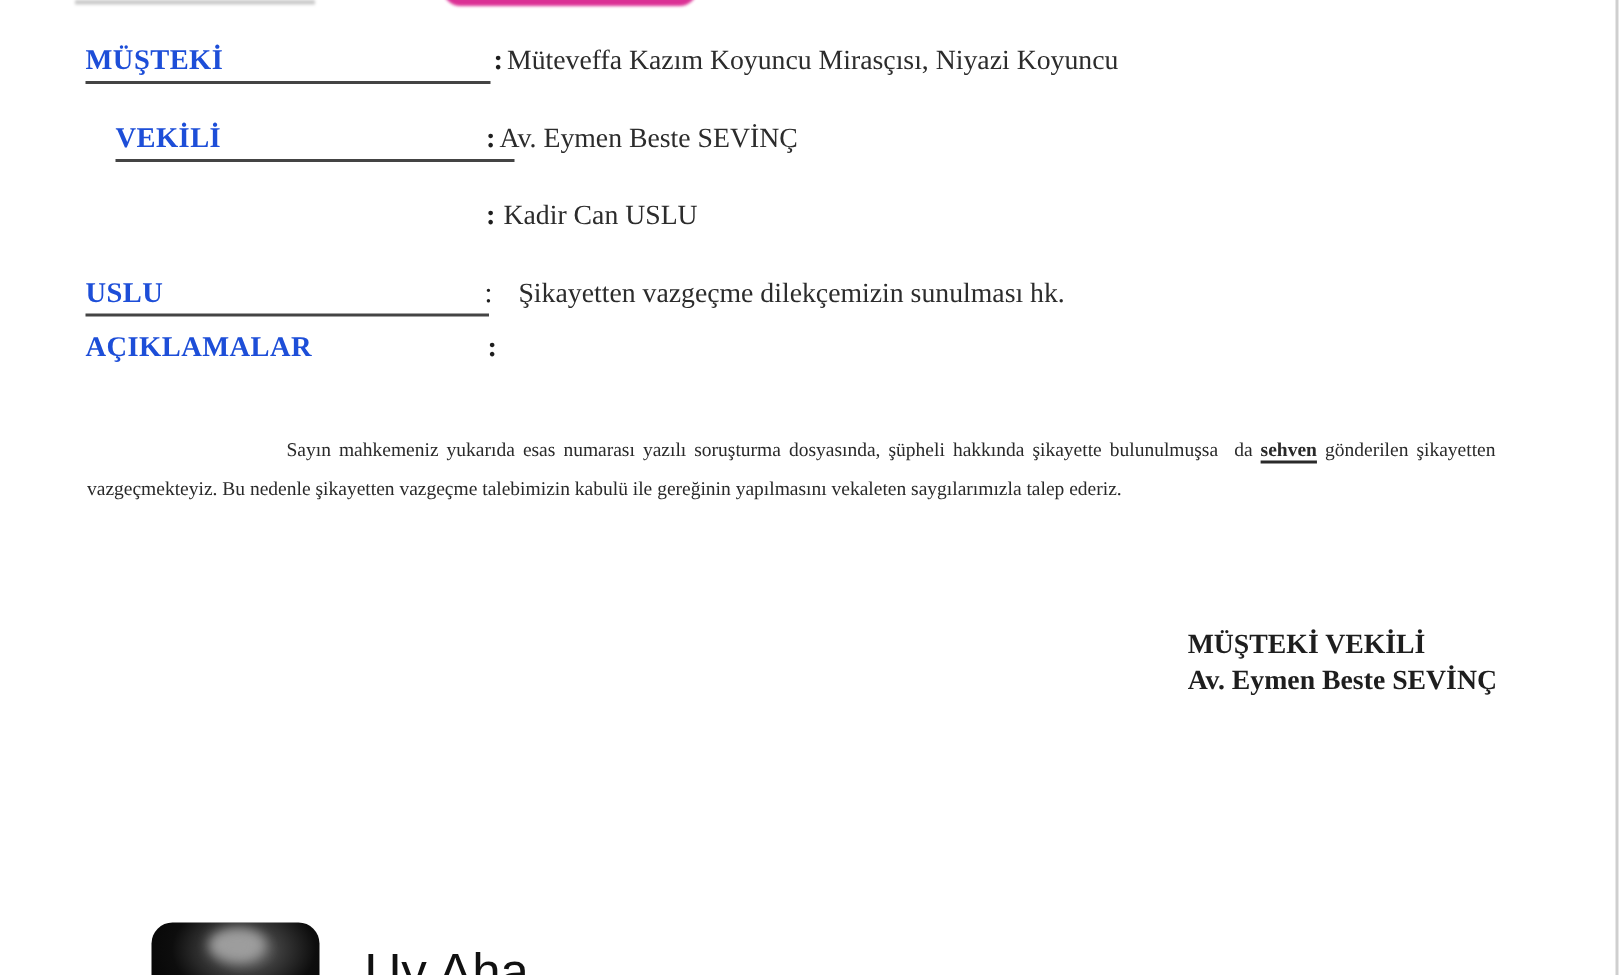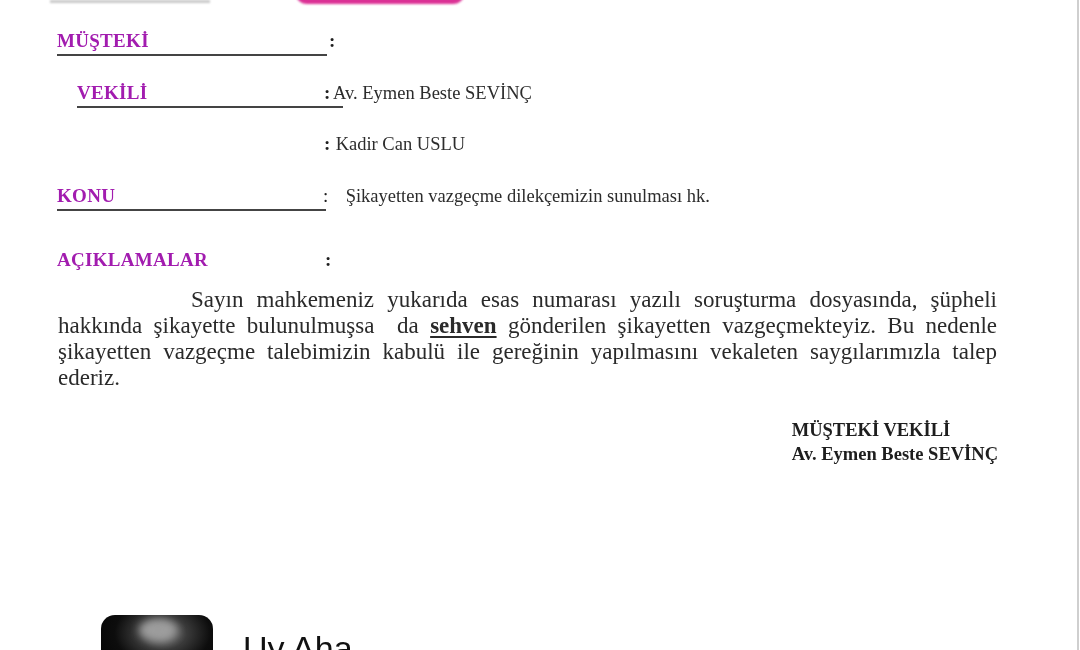--- a/index.html
+++ b/index.html
@@ -50,21 +50,21 @@
       width: 900px;
     }
     .field-label {
       position: absolute;
       left: 0;
       top: 0;
       width: 270px;
       font-weight: bold;
       font-size: 19px;
       letter-spacing: 0.3px;
-      color: #a21caf;
+      color: #1d4ed8;
       padding-bottom: 2px;
     }
     .field-label.underlined {
       border-bottom: 2px solid #444;
     }
     .field-colon {
       position: absolute;
       top: 0;
       font-size: 19px;
       font-weight: bold;
@@ -74,21 +74,21 @@
       position: absolute;
       top: 1px;
       font-size: 18.5px;
       color: #2c2c2c;
     }
     .paragraph {
       position: absolute;
       left: 58px;
       top: 287px;
       width: 939px;
-      font-size: 23px;
+      font-size: 13px;
       line-height: 26px;
       text-align: justify;
       text-align-last: left;
       color: #2a2a2a;
       text-indent: 133px;
     }
     .paragraph .emph {
       font-weight: bold;
       text-decoration: underline;
       text-decoration-thickness: 2px;
@@ -141,40 +141,41 @@
 
 <div class="top-faint"></div>
 <div class="top-stamp"></div>
 <div class="right-edge"></div>
 
 <div>
 
   <div class="field-row" style="top:30px;">
     <span class="field-label underlined">MÜŞTEKİ</span>
     <span class="field-colon" style="left:272px;">:</span>
+    <span class="field-value" style="left:281px;">Müteveffa Kazım Koyuncu Mirasçısı, Niyazi Koyuncu</span>
   </div>
 
   <div class="field-row" style="top:82px;">
     <span class="field-label underlined" style="width:266px;margin-left:20px;">VEKİLİ</span>
     <span class="field-colon" style="left:267px;">:</span>
     <span class="field-value" style="left:276px;">Av. Eymen Beste SEVİNÇ</span>
   </div>
 
   <div class="field-row" style="top:133px;">
     <span class="field-colon" style="left:267px;">:</span>
     <span class="field-value" style="left:274px; white-space:pre;"> Kadir Can USLU</span>
   </div>
 
   <div class="field-row" style="top:185px;">
-    <span class="field-label underlined" style="width:269px;">KONU</span>
+    <span class="field-label underlined" style="width:269px;">USLU</span>
     <span class="field-colon" style="left:266px; font-weight:normal;">:</span>
     <span class="field-value" style="left:284px; white-space:pre;"> Şikayetten vazgeçme dilekçemizin sunulması hk.</span>
   </div>
 
-  <div class="field-row" style="top:249px;">
+  <div class="field-row" style="top:221px;">
     <span class="field-label">AÇIKLAMALAR</span>
     <span class="field-colon" style="left:268px;">:</span>
     <span class="field-value" style="left:280px;"></span>
   </div>
 
   <p class="paragraph" style="margin:0;"><span style="white-space:pre-wrap;">Sayın mahkemeniz yukarıda esas numarası yazılı soruşturma dosyasında, şüpheli hakkında şikayette bulunulmuşsa  da </span><span class="emph">sehven</span><span> gönderilen şikayetten vazgeçmekteyiz. Bu nedenle şikayetten vazgeçme talebimizin kabulü ile gereğinin yapılmasını vekaleten saygılarımızla talep ederiz.</span></p>
 
   <div class="signature">
     <div>MÜŞTEKİ VEKİLİ</div>
     <div>Av. Eymen Beste SEVİNÇ</div>

